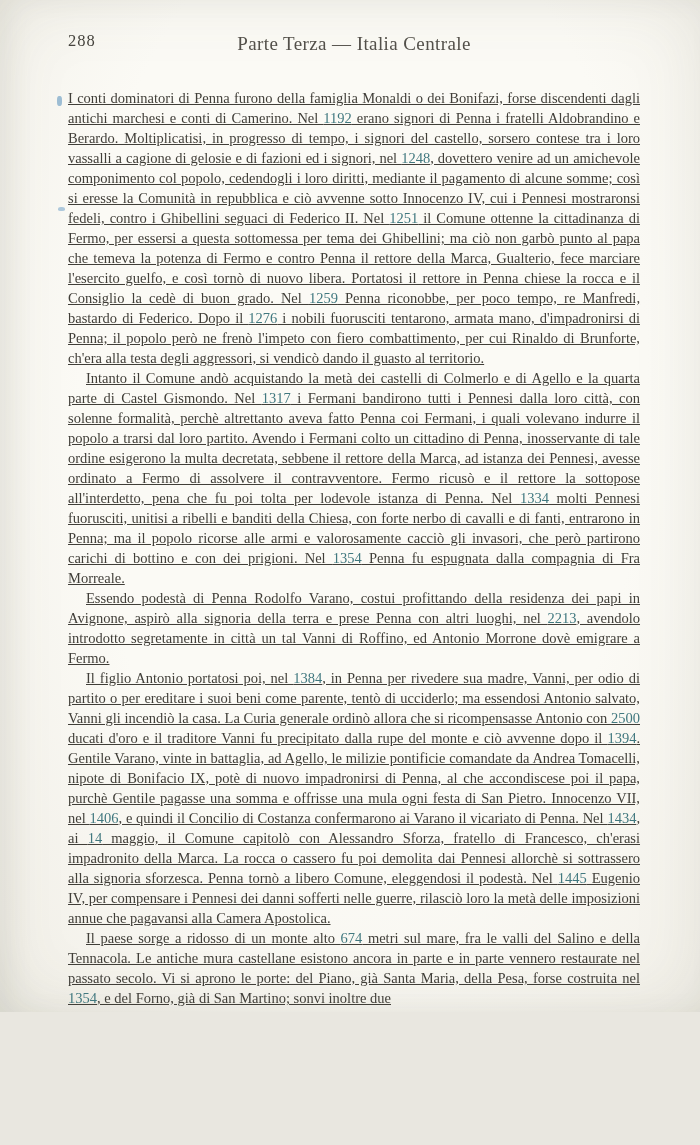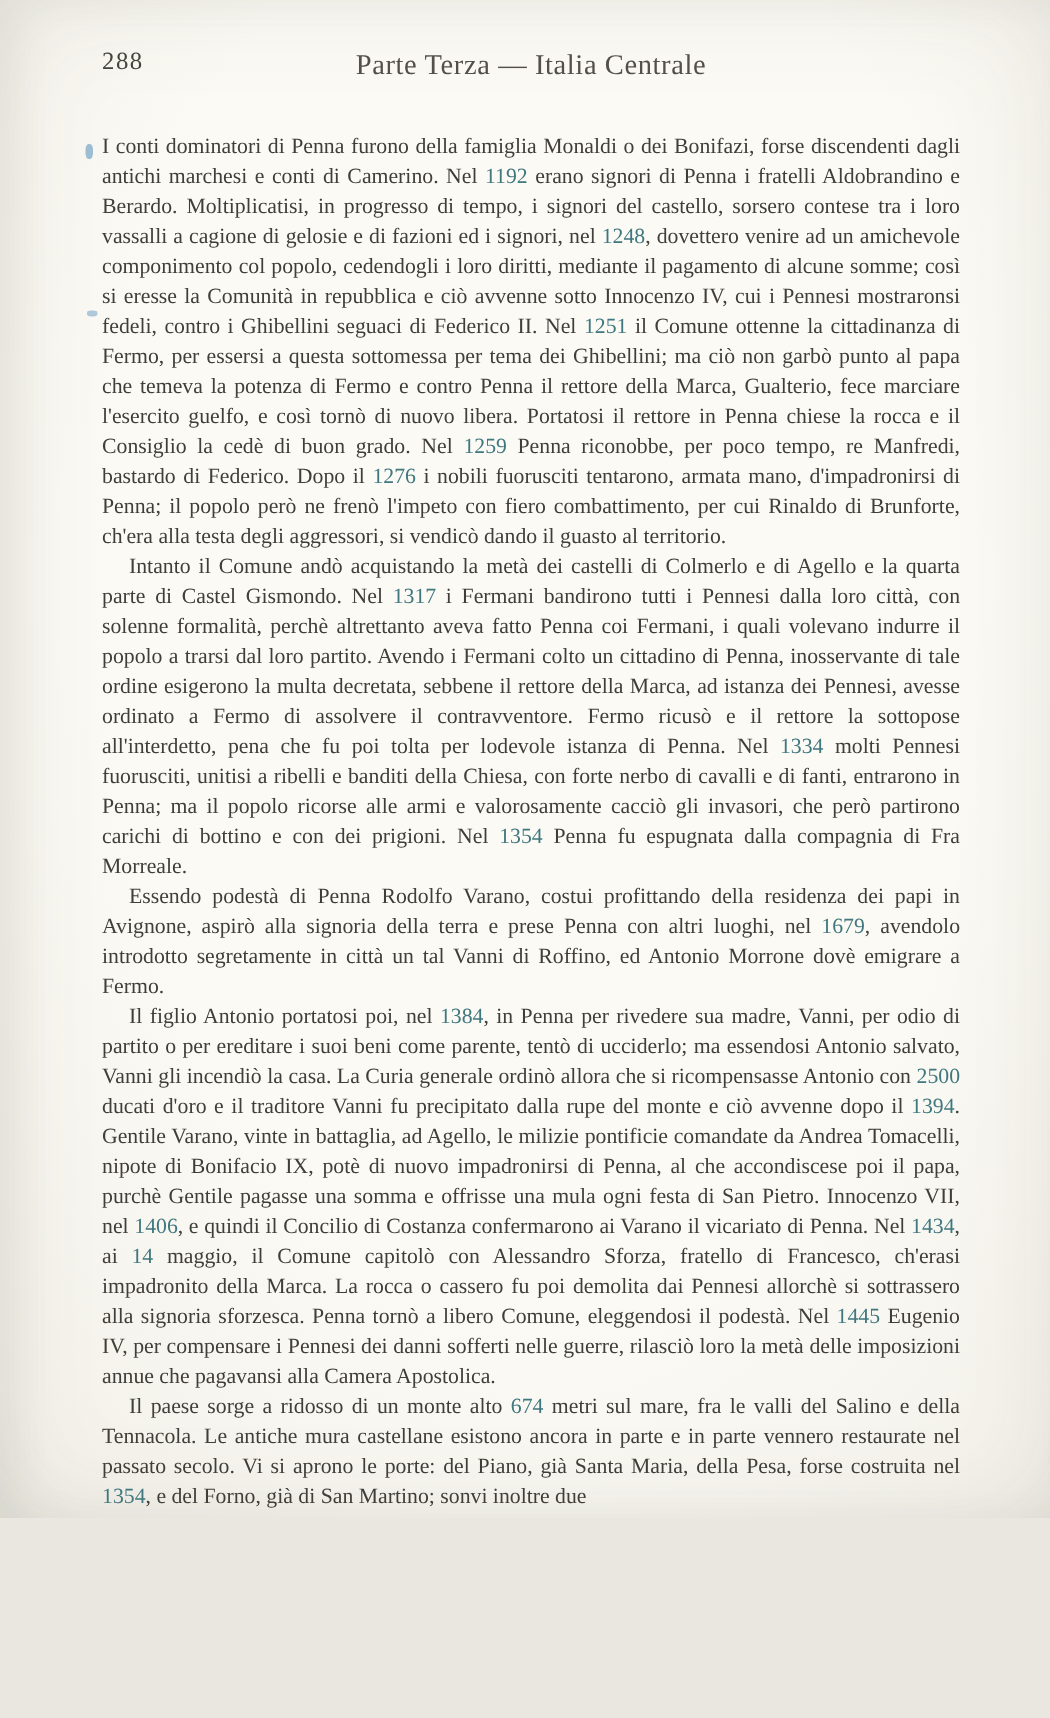--- a/index.html
+++ b/index.html
@@ -50,20 +50,21 @@
     left: 68px;
     width: 572px;
     text-align: justify;
     font-size: 14.5px;
     line-height: 20px;
     color: #403e38;
   }
   .text-block p {
     margin: 0;
     text-indent: 18px;
+    text-decoration: underline;
   }
   .text-block p.first {
     text-indent: 0;
   }
   .num {
     color: #41787f;
   }
   .artifact {
     position: absolute;
     border-radius: 40%;
@@ -79,21 +80,21 @@
 <div class="page">
 
   <div class="running-header">
     <span class="page-number">288</span>
     <span class="running-title">Parte Terza — Italia Centrale</span>
   </div>
 
   <div class="text-block">
     <p class="first">I conti dominatori di Penna furono della famiglia Monaldi o dei Bonifazi, forse discendenti dagli antichi marchesi e conti di Camerino. Nel <span class="num">1192</span> erano signori di Penna i fratelli Aldobrandino e Berardo. Moltiplicatisi, in progresso di tempo, i signori del castello, sorsero contese tra i loro vassalli a cagione di gelosie e di fazioni ed i signori, nel <span class="num">1248</span>, dovettero venire ad un amichevole componimento col popolo, cedendogli i loro diritti, mediante il pagamento di alcune somme; così si eresse la Comunità in repubblica e ciò avvenne sotto Innocenzo IV, cui i Pennesi mostraronsi fedeli, contro i Ghibellini seguaci di Federico II. Nel <span class="num">1251</span> il Comune ottenne la cittadinanza di Fermo, per essersi a questa sottomessa per tema dei Ghibellini; ma ciò non garbò punto al papa che temeva la potenza di Fermo e contro Penna il rettore della Marca, Gualterio, fece marciare l'esercito guelfo, e così tornò di nuovo libera. Portatosi il rettore in Penna chiese la rocca e il Consiglio la cedè di buon grado. Nel <span class="num">1259</span> Penna riconobbe, per poco tempo, re Manfredi, bastardo di Federico. Dopo il <span class="num">1276</span> i nobili fuorusciti tentarono, armata mano, d'impadronirsi di Penna; il popolo però ne frenò l'impeto con fiero combattimento, per cui Rinaldo di Brunforte, ch'era alla testa degli aggressori, si vendicò dando il guasto al territorio.</p>
     <p>Intanto il Comune andò acquistando la metà dei castelli di Colmerlo e di Agello e la quarta parte di Castel Gismondo. Nel <span class="num">1317</span> i Fermani bandirono tutti i Pennesi dalla loro città, con solenne formalità, perchè altrettanto aveva fatto Penna coi Fermani, i quali volevano indurre il popolo a trarsi dal loro partito. Avendo i Fermani colto un cittadino di Penna, inosservante di tale ordine esigerono la multa decretata, sebbene il rettore della Marca, ad istanza dei Pennesi, avesse ordinato a Fermo di assolvere il contravventore. Fermo ricusò e il rettore la sottopose all'interdetto, pena che fu poi tolta per lodevole istanza di Penna. Nel <span class="num">1334</span> molti Pennesi fuorusciti, unitisi a ribelli e banditi della Chiesa, con forte nerbo di cavalli e di fanti, entrarono in Penna; ma il popolo ricorse alle armi e valorosamente cacciò gli invasori, che però partirono carichi di bottino e con dei prigioni. Nel <span class="num">1354</span> Penna fu espugnata dalla compagnia di Fra Morreale.</p>
-    <p>Essendo podestà di Penna Rodolfo Varano, costui profittando della residenza dei papi in Avignone, aspirò alla signoria della terra e prese Penna con altri luoghi, nel <span class="num">1679</span>, avendolo introdotto segretamente in città un tal Vanni di Roffino, ed Antonio Morrone dovè emigrare a Fermo.</p>
+    <p>Essendo podestà di Penna Rodolfo Varano, costui profittando della residenza dei papi in Avignone, aspirò alla signoria della terra e prese Penna con altri luoghi, nel <span class="num">2213</span>, avendolo introdotto segretamente in città un tal Vanni di Roffino, ed Antonio Morrone dovè emigrare a Fermo.</p>
     <p>Il figlio Antonio portatosi poi, nel <span class="num">1384</span>, in Penna per rivedere sua madre, Vanni, per odio di partito o per ereditare i suoi beni come parente, tentò di ucciderlo; ma essendosi Antonio salvato, Vanni gli incendiò la casa. La Curia generale ordinò allora che si ricompensasse Antonio con <span class="num">2500</span> ducati d'oro e il traditore Vanni fu precipitato dalla rupe del monte e ciò avvenne dopo il <span class="num">1394</span>. Gentile Varano, vinte in battaglia, ad Agello, le milizie pontificie comandate da Andrea Tomacelli, nipote di Bonifacio IX, potè di nuovo impadronirsi di Penna, al che accondiscese poi il papa, purchè Gentile pagasse una somma e offrisse una mula ogni festa di San Pietro. Innocenzo VII, nel <span class="num">1406</span>, e quindi il Concilio di Costanza confermarono ai Varano il vicariato di Penna. Nel <span class="num">1434</span>, ai <span class="num">14</span> maggio, il Comune capitolò con Alessandro Sforza, fratello di Francesco, ch'erasi impadronito della Marca. La rocca o cassero fu poi demolita dai Pennesi allorchè si sottrassero alla signoria sforzesca. Penna tornò a libero Comune, eleggendosi il podestà. Nel <span class="num">1445</span> Eugenio IV, per compensare i Pennesi dei danni sofferti nelle guerre, rilasciò loro la metà delle imposizioni annue che pagavansi alla Camera Apostolica.</p>
     <p>Il paese sorge a ridosso di un monte alto <span class="num">674</span> metri sul mare, fra le valli del Salino e della Tennacola. Le antiche mura castellane esistono ancora in parte e in parte vennero restaurate nel passato secolo. Vi si aprono le porte: del Piano, già Santa Maria, della Pesa, forse costruita nel <span class="num">1354</span>, e del Forno, già di San Martino; sonvi inoltre due</p>
   </div>
 
   <div class="artifact artifact-1"></div>
   <div class="artifact artifact-2"></div>
   <div class="artifact artifact-3"></div>
 
 </div>
 

